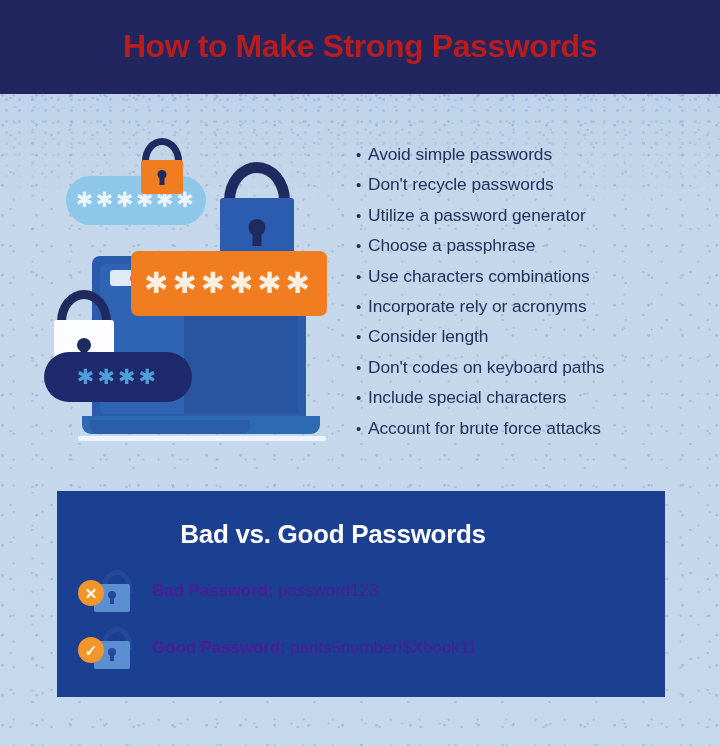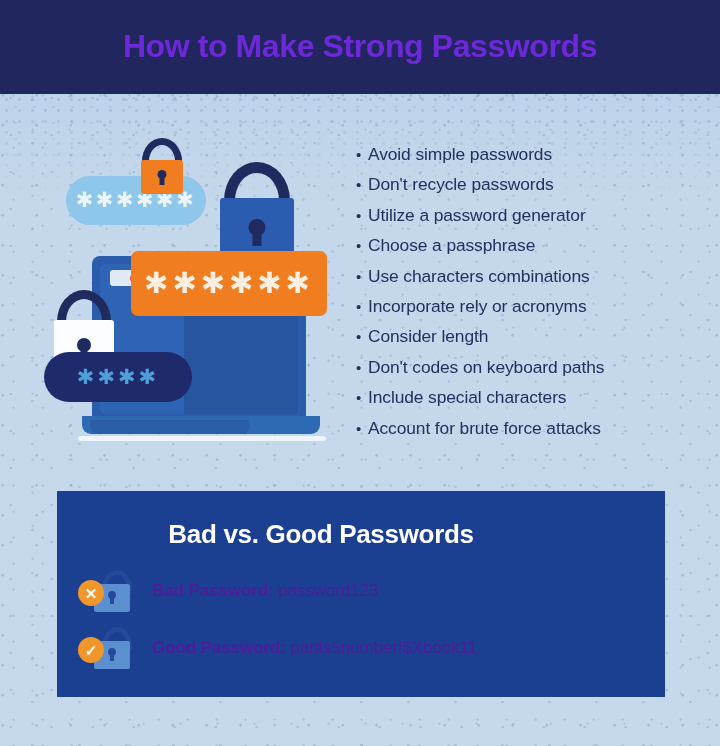--- a/index.html
+++ b/index.html
@@ -25,21 +25,21 @@
     left: 0; top: 0;
     width: 720px;
     height: 94px;
     background: #22265e;
   }
   .header-title {
     position: absolute;
     left: 0; top: 28px;
     width: 720px;
     text-align: center;
-    color: #6d28d9;
+    color: #b91c1c;
     font-size: 32px;
     font-weight: bold;
     letter-spacing: -0.4px;
   }
 
   
   .body-bg {
     position: absolute;
     left: 0; top: 94px;
     width: 720px;
@@ -428,21 +428,21 @@
       <span class="bullet-dot">•</span>
       <span class="bullet-text">Include special characters</span>
     </div>
     <div class="bullet-row">
       <span class="bullet-dot">•</span>
       <span class="bullet-text">Account for brute force attacks</span>
     </div>
   </div>
 
   <div class="panel"></div>
-  <div class="panel-title" style="position:absolute;left:57px;top:519px;width:528px;">Bad vs. Good Passwords</div>
+  <div class="panel-title" style="position:absolute;left:57px;top:519px;width:528px;padding-left:12px;">Bad vs. Good Passwords</div>
 
   <div class="pw-row pw-row-bad">
     <div class="badge-lock">
       <div class="bl-shackle"></div>
       <div class="bl-body"></div>
       <div class="bl-keyhole"></div>
       <div class="bl-keyslot"></div>
       <div class="bl-circle">✕</div>
     </div>
     <div class="pw-text">

